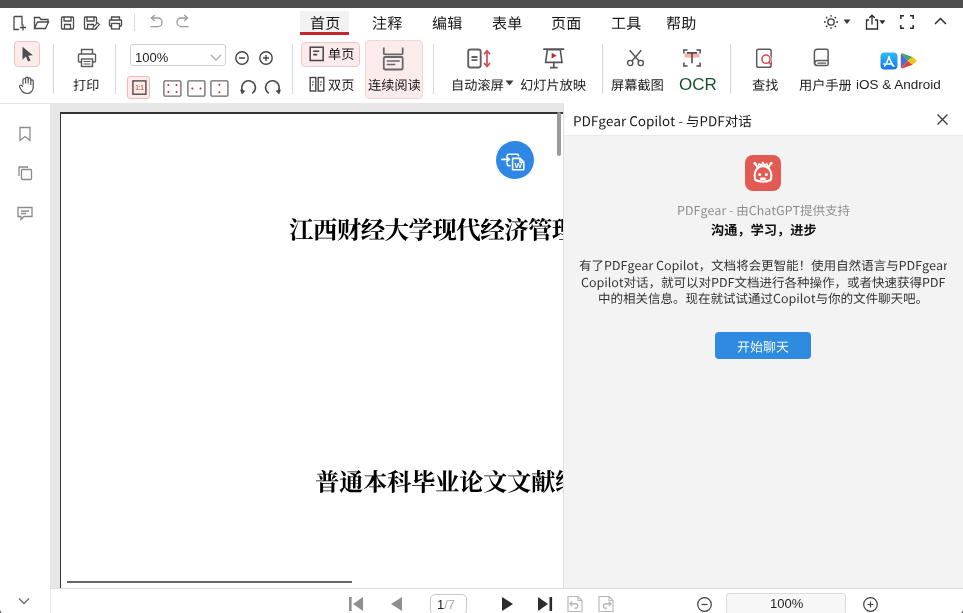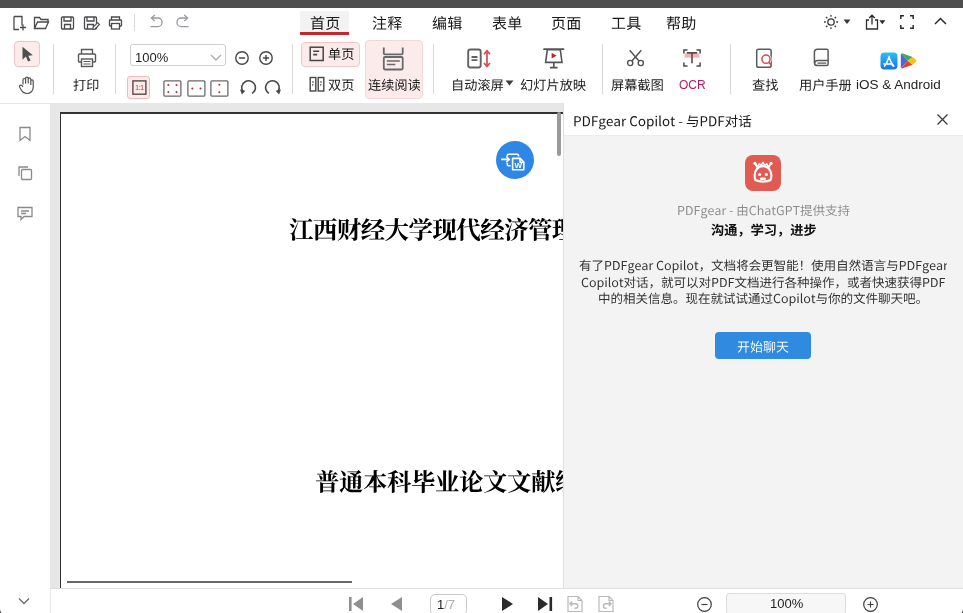--- a/index.html
+++ b/index.html
@@ -268,21 +268,21 @@
         <path transform="translate(13.20,13.86) scale(0.013200,-0.013200)" d="M244 486H766V422H244ZM244 598H766V534H244ZM459 255V186H275C302 208 327 231 348 255ZM533 255H658C678 231 703 208 729 186H533ZM172 648V371H349C339 353 326 334 311 316H53V255H253C197 205 123 158 31 122C46 111 67 85 75 67C125 89 170 113 210 139V-48H282V125H459V-80H533V125H730V24C730 14 727 11 715 10C704 10 666 10 623 12C631 -5 641 -26 644 -44C705 -44 746 -45 771 -35C796 -25 803 -10 803 24V135C842 111 884 92 925 78C935 96 955 122 970 135C887 158 799 203 738 255H947V316H398C411 334 422 352 433 371H841V648ZM627 840V776H368V840H295V776H66V713H295V665H368V713H627V668H701V713H935V776H701V840Z"></path>
         <path transform="translate(26.40,13.86) scale(0.013200,-0.013200)" d="M723 782C778 740 840 677 869 635L924 678C894 719 831 779 776 819ZM314 497C330 473 347 443 359 418H218C234 446 248 474 260 503L197 520C161 433 102 346 37 289C53 279 79 257 90 246C105 261 121 278 136 296V-59H202V-6H531L500 -28C519 -42 541 -64 553 -80C608 -42 657 5 701 58C738 -22 787 -69 850 -69C921 -69 946 -24 959 127C940 133 915 149 899 165C894 48 883 4 857 4C816 4 780 48 752 126C816 222 865 333 901 450L833 470C807 381 771 294 725 217C704 302 689 409 680 531H949V596H676C672 672 670 754 671 839H597C597 755 599 674 604 596H354V684H536V747H354V839H282V747H95V684H282V596H52V531H608C619 376 639 240 671 136C637 90 598 48 555 13V55H407V124H538V175H407V244H538V294H407V359H557V418H429C418 447 394 489 369 519ZM345 244V175H202V244ZM345 294H202V359H345ZM345 124V55H202V124Z"></path>
         <path transform="translate(39.60,13.86) scale(0.013200,-0.013200)" d="M375 279C455 262 557 227 613 199L644 250C588 276 487 309 407 325ZM275 152C413 135 586 95 682 61L715 117C618 149 445 188 310 203ZM84 796V-80H156V-38H842V-80H917V796ZM156 29V728H842V29ZM414 708C364 626 278 548 192 497C208 487 234 464 245 452C275 472 306 496 337 523C367 491 404 461 444 434C359 394 263 364 174 346C187 332 203 303 210 285C308 308 413 345 508 396C591 351 686 317 781 296C790 314 809 340 823 353C735 369 647 396 569 432C644 481 707 538 749 606L706 631L695 628H436C451 647 465 666 477 686ZM378 563 385 570H644C608 531 560 496 506 465C455 494 411 527 378 563Z"></path>
       </svg>
     </div>
 <svg class="abs" style="left:683px;top:40.5px" width="18" height="18" viewBox="0 0 18 18">
       <path stroke="#4b4b4e" stroke-width="1.5" fill="none" d="M0.9 4.5 V0.9 H4.5 M13.5 0.9 h3.6 V4.5 M17.1 13.5 v3.6 h-3.6 M4.5 17.1 H0.9 V13.5"></path>
       <rect x="1.6" y="4.6" width="14.8" height="4" fill="#f1a0a0" opacity="0.8"></rect>
       <path stroke="#5a4747" stroke-width="1.6" fill="none" d="M3.8 3.9 H14.2 M9 3.9 V14.2"></path>
     </svg>
-<div class="lab" style="left:679px;top:70px;font-size:12px;color:#be185d;line-height:14px">OCR</div>
+<div class="lab" style="left:679px;top:70px;font-size:17px;color:#14532d;line-height:14px">OCR</div>
 <div class="sep" style="left:730px;top:36px;height:50px"></div>
 <svg class="abs" style="left:755px;top:40px" width="19" height="22" viewBox="0 0 19 22">
       <rect x="1.7" y="1.2" width="14.4" height="18" rx="1.8" fill="none" stroke="#5a5a5d" stroke-width="1.5"></rect>
       <circle cx="11.2" cy="11.3" r="5.4" fill="#fff"></circle>
       <g fill="none" stroke="#d6494f" stroke-width="1.5">
         <circle cx="11.0" cy="11.2" r="4.1"></circle>
         <line x1="13.9" y1="14.3" x2="16.3" y2="17.2"></line>
       </g>
     </svg>
 <div style="position:absolute;top:67.5px;left:752.1px;line-height:0;">

